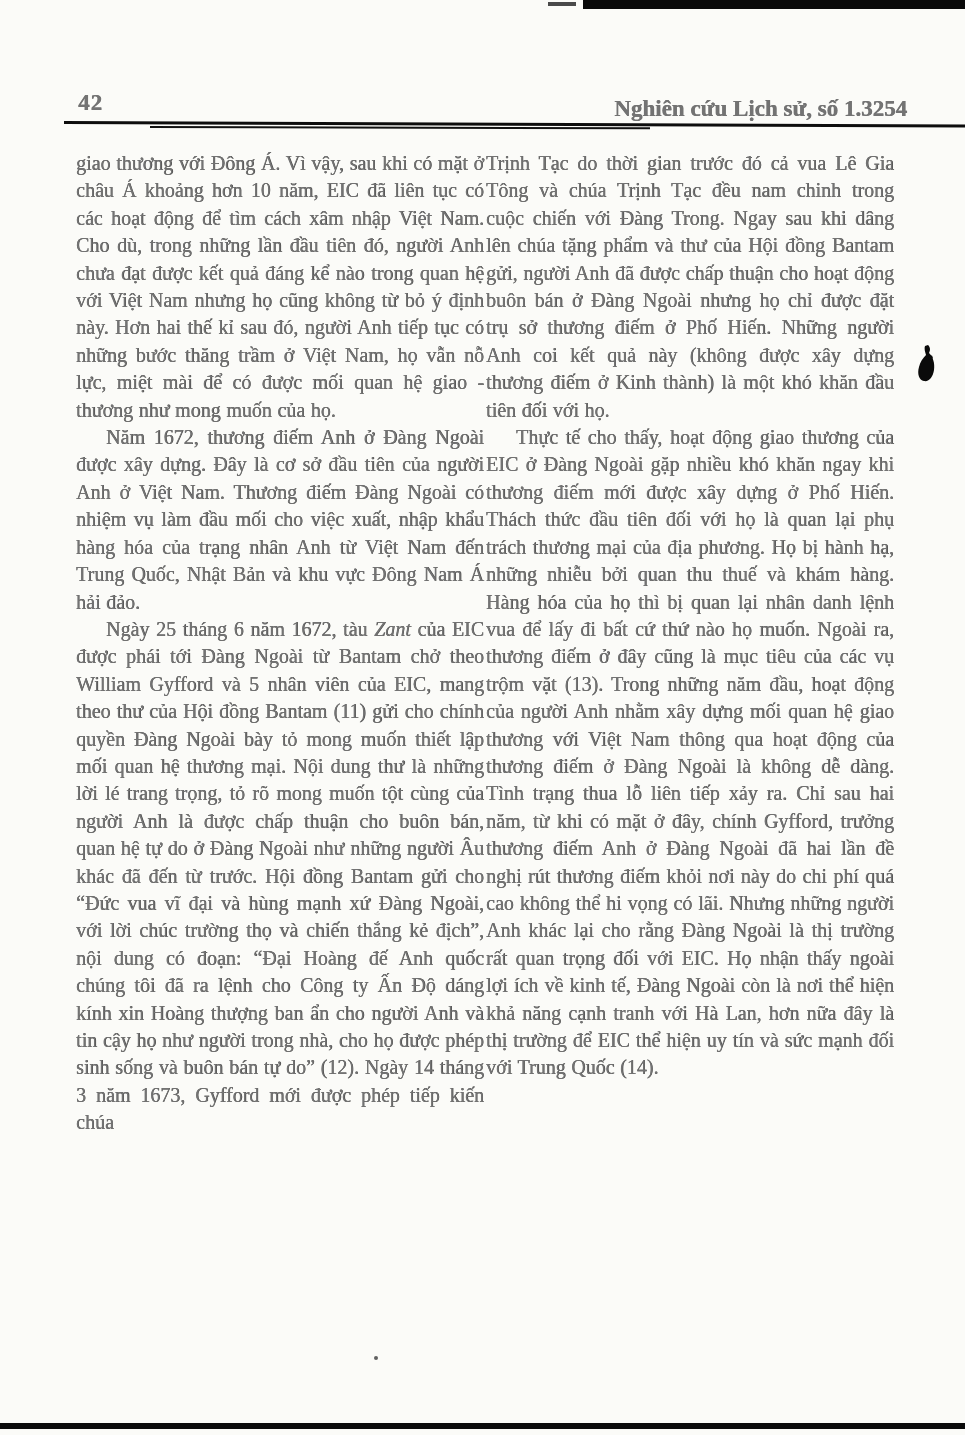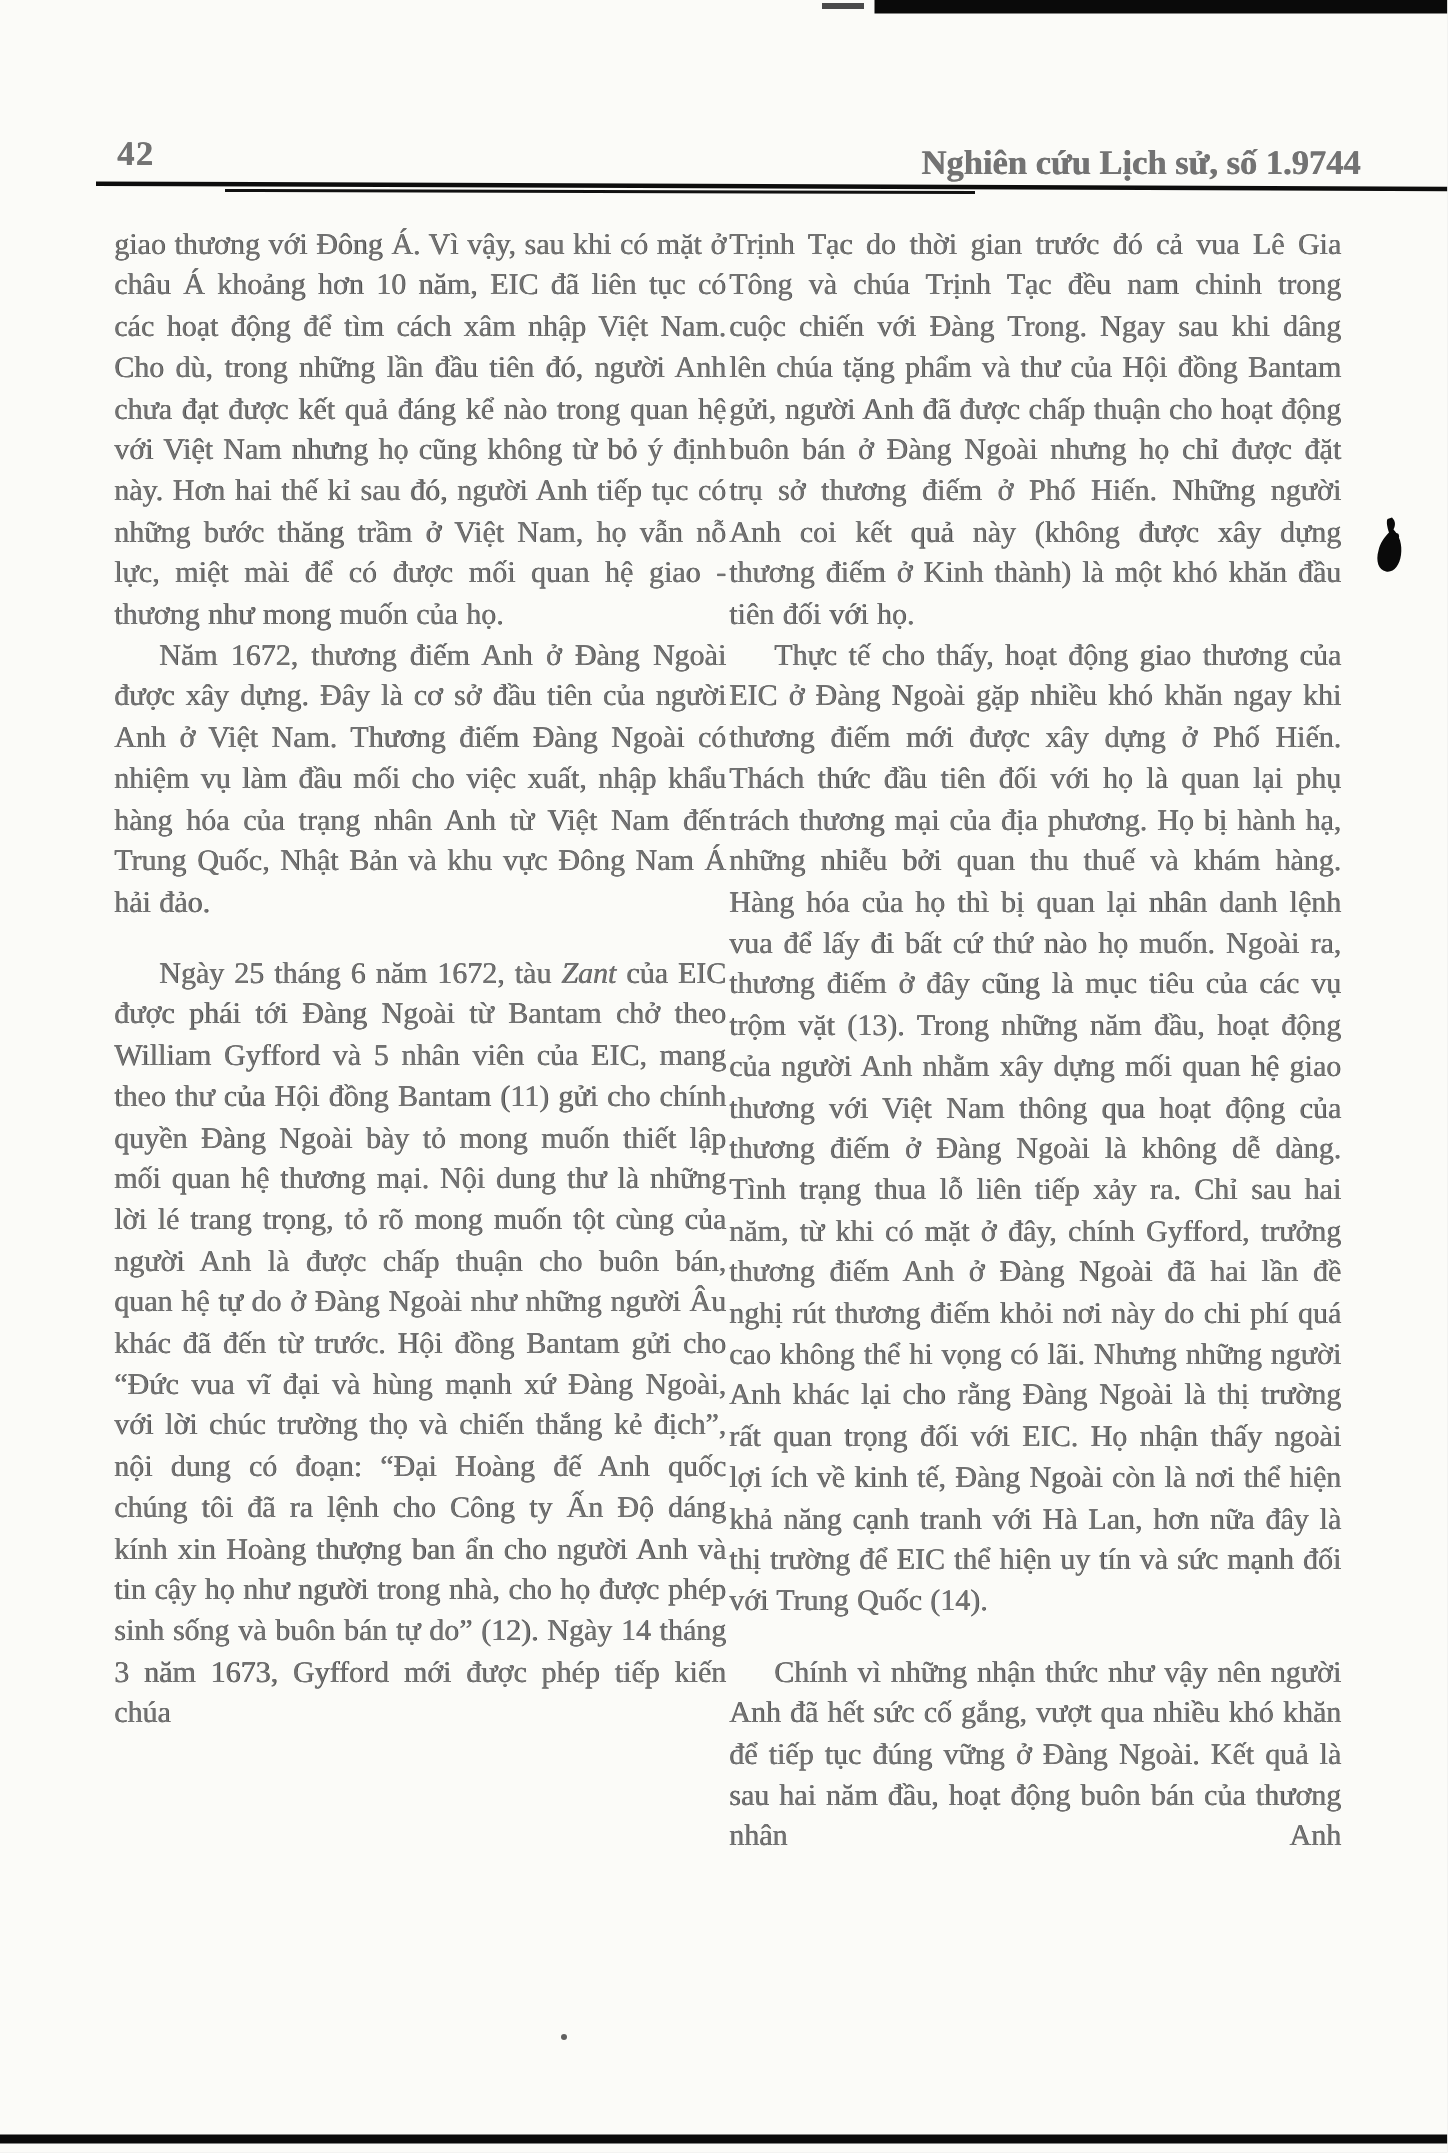--- a/index.html
+++ b/index.html
@@ -47,53 +47,52 @@
   }
   .col {
     width:408px;
     font-size:20px; line-height:27.4px;
     text-align:justify;
     word-spacing:0.6px;
     text-shadow:0.35px 0.15px 0 rgba(10,10,10,0.8);
   }
   .col p { margin:0; text-indent:30px; }
   .col p.no-indent { text-indent:0; }
-  .col p.justify-last { text-align-last:justify;margin-top:20px; }
+  .col p.justify-last { text-align-last:justify; }
   .section-heading {
     margin:0; text-indent:30px;
     font-weight:bold; font-size:20.5px;
     text-shadow:0.6px 0.2px 0 rgba(10,10,10,0.9);
   }
   .ship-name { font-style:italic; }
 </style>
 </head>
 <body>
 
 <div class="page">
 
   <div class="band-top"></div>
   <div class="band-top-dash"></div>
 
   <div class="page-number">42</div>
-  <div class="journal-ref">Nghiên cứu Lịch sử, số 1.9744</div>
+  <div class="journal-ref">Nghiên cứu Lịch sử, số 1.3254</div>
   <div class="header-rule"></div>
   <div class="header-rule-2"></div>
 
   <div class="columns">
 
     <div class="col">
       <p class="no-indent">giao thương với Đông Á. Vì vậy, sau khi có mặt ở châu Á khoảng hơn 10 năm, EIC đã liên tục có các hoạt động để tìm cách xâm nhập Việt Nam. Cho dù, trong những lần đầu tiên đó, người Anh chưa đạt được kết quả đáng kể nào trong quan hệ với Việt Nam nhưng họ cũng không từ bỏ ý định này. Hơn hai thế kỉ sau đó, người Anh tiếp tục có những bước thăng trầm ở Việt Nam, họ vẫn nỗ lực, miệt mài để có được mối quan hệ giao - thương như mong muốn của họ.</p>
       <p>Năm 1672, thương điếm Anh ở Đàng Ngoài được xây dựng. Đây là cơ sở đầu tiên của người Anh ở Việt Nam. Thương điếm Đàng Ngoài có nhiệm vụ làm đầu mối cho việc xuất, nhập khẩu hàng hóa của trạng nhân Anh từ Việt Nam đến Trung Quốc, Nhật Bản và khu vực Đông Nam Á hải đảo.</p>
       <p class="justify-last"><span>Ngày 25 tháng 6 năm 1672, tàu </span><span class="ship-name">Zant</span><span> của EIC được phái tới Đàng Ngoài từ Bantam chở theo William Gyfford và 5 nhân viên của EIC, mang theo thư của Hội đồng Bantam (11) gửi cho chính quyền Đàng Ngoài bày tỏ mong muốn thiết lập mối quan hệ thương mại. Nội dung thư là những lời lé trang trọng, tỏ rõ mong muốn tột cùng của người Anh là được chấp thuận cho buôn bán, quan hệ tự do ở Đàng Ngoài như những người Âu khác đã đến từ trước. Hội đồng Bantam gửi cho “Đức vua vĩ đại và hùng mạnh xứ Đàng Ngoài, với lời chúc trường thọ và chiến thắng kẻ địch”, nội dung có đoạn: “Đại Hoàng đế Anh quốc chúng tôi đã ra lệnh cho Công ty Ấn Độ dáng kính xin Hoàng thượng ban ẩn cho người Anh và tin cậy họ như người trong nhà, cho họ được phép sinh sống và buôn bán tự do” (12). Ngày 14 tháng 3 năm 1673, Gyfford mới được phép tiếp kiến chúa</span></p>
     </div>
 
     <div class="col">
       <p class="no-indent">Trịnh Tạc do thời gian trước đó cả vua Lê Gia Tông và chúa Trịnh Tạc đều nam chinh trong cuộc chiến với Đàng Trong. Ngay sau khi dâng lên chúa tặng phẩm và thư của Hội đồng Bantam gửi, người Anh đã được chấp thuận cho hoạt động buôn bán ở Đàng Ngoài nhưng họ chỉ được đặt trụ sở thương điếm ở Phố Hiến. Những người Anh coi kết quả này (không được xây dựng thương điếm ở Kinh thành) là một khó khăn đầu tiên đối với họ.</p>
       <p>Thực tế cho thấy, hoạt động giao thương của EIC ở Đàng Ngoài gặp nhiều khó khăn ngay khi thương điếm mới được xây dựng ở Phố Hiến. Thách thức đầu tiên đối với họ là quan lại phụ trách thương mại của địa phương. Họ bị hành hạ, những nhiễu bởi quan thu thuế và khám hàng. Hàng hóa của họ thì bị quan lại nhân danh lệnh vua để lấy đi bất cứ thứ nào họ muốn. Ngoài ra, thương điếm ở đây cũng là mục tiêu của các vụ trộm vặt (13). Trong những năm đầu, hoạt động của người Anh nhằm xây dựng mối quan hệ giao thương với Việt Nam thông qua hoạt động của thương điếm ở Đàng Ngoài là không dễ dàng. Tình trạng thua lỗ liên tiếp xảy ra. Chỉ sau hai năm, từ khi có mặt ở đây, chính Gyfford, trưởng thương điếm Anh ở Đàng Ngoài đã hai lần đề nghị rút thương điếm khỏi nơi này do chi phí quá cao không thể hi vọng có lãi. Nhưng những người Anh khác lại cho rằng Đàng Ngoài là thị trường rất quan trọng đối với EIC. Họ nhận thấy ngoài lợi ích về kinh tế, Đàng Ngoài còn là nơi thể hiện khả năng cạnh tranh với Hà Lan, hơn nữa đây là thị trường để EIC thể hiện uy tín và sức mạnh đối với Trung Quốc (14).</p>
-      <p class="justify-last">Chính vì những nhận thức như vậy nên người Anh đã hết sức cố gắng, vượt qua nhiều khó khăn để tiếp tục đúng vững ở Đàng Ngoài. Kết quả là sau hai năm đầu, hoạt động buôn bán của thương nhân Anh</p>
     </div>
 
   </div>
 
   <svg class="ink-blot" viewBox="0 0 26 44" xmlns="http://www.w3.org/2000/svg">
     <path fill="#0a0a0a" d="M14,1 C17,4 16,7 15,9 C19,13 21,19 20,26 C19,33 15,38 10,37 C5,36 3,30 5,23 C6,18 9,14 12,11 C11,8 10,4 11,2 Z"></path>
     <circle cx="16.5" cy="13.5" r="2.2" fill="#0a0a0a"></circle>
   </svg>
 
   <div class="speck"></div>

